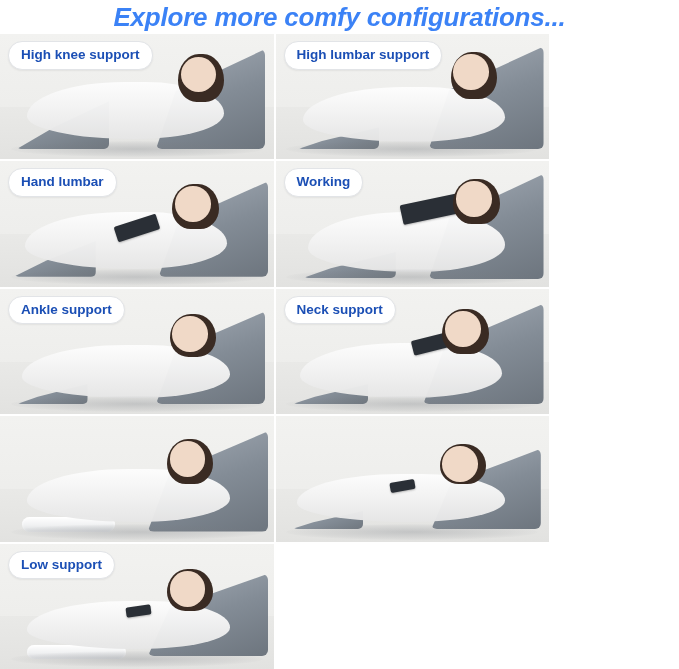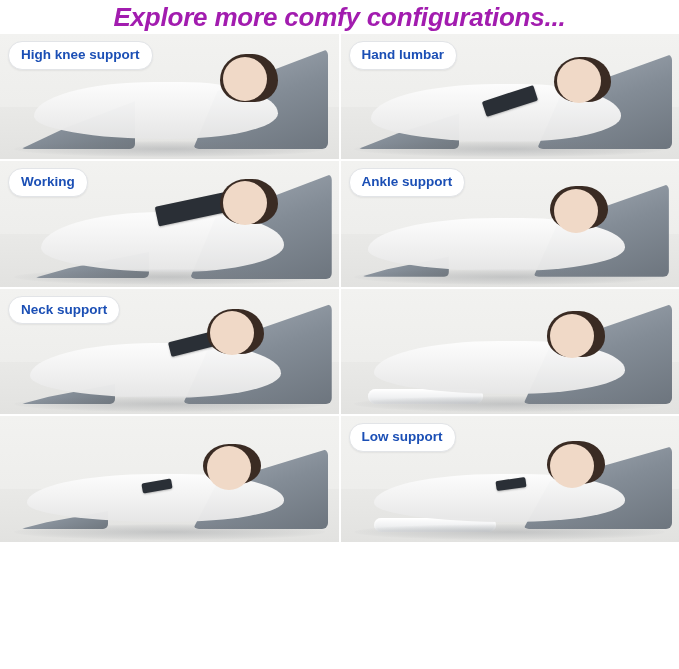--- a/index.html
+++ b/index.html
@@ -17,32 +17,32 @@
   }
   #headline {
     position: absolute;
     left: 0;
     top: 0;
     width: 679px;
     height: 34px;
     display: flex;
     align-items: center;
     justify-content: center;
-    color: #a21caf;
+    color: #3b82f6;
     font-size: 26px;
     font-weight: bold;
     font-style: italic;
     letter-spacing: -0.2px;
     white-space: nowrap;
   }
   #grid {
     position: absolute;
     left: 0;
     top: 34px;
-    width: 679px;
+    width: 549px;
     height: 635px;
     display: grid;
     grid-template-columns: 1fr 1fr;
     grid-template-rows: repeat(5, 1fr);
     gap: 2px 2px;
     background: #ffffff;
   }
   .cell {
     position: relative;
     overflow: hidden;
@@ -168,20 +168,32 @@
         <div class="pillow-back tall" style="right:3%;bottom:8%;width:40%;height:80%;"></div>
         <div class="leg-wedge" style="left:6%;bottom:8%;width:34%;height:46%;"></div>
         <div class="body" style="left:10%;bottom:16%;width:72%;height:46%;"></div>
         <div class="hair" style="right:18%;top:16%;width:17%;height:38%;"></div>
         <div class="head" style="right:21%;top:18%;"></div>
         <div class="shadow"></div>
       </div>
       <div class="label">High knee support</div>
     </div>
 
+    <div class="cell">
+      <div class="scene">
+        <div class="floor"></div>
+        <div class="pillow-back tall" style="right:2%;bottom:8%;width:42%;height:82%;"></div>
+        <div class="leg-wedge low" style="left:8%;bottom:8%;width:30%;height:22%;"></div>
+        <div class="body" style="left:10%;bottom:14%;width:74%;height:44%;"></div>
+        <div class="hair" style="right:19%;top:14%;width:17%;height:38%;"></div>
+        <div class="head" style="right:22%;top:16%;"></div>
+        <div class="shadow"></div>
+      </div>
+      <div class="label">High lumbar support</div>
+    </div>
 
     <div class="cell">
       <div class="scene">
         <div class="floor"></div>
         <div class="pillow-back" style="right:2%;bottom:8%;width:40%;height:76%;"></div>
         <div class="leg-wedge" style="left:5%;bottom:8%;width:30%;height:34%;"></div>
         <div class="body" style="left:9%;bottom:14%;width:74%;height:46%;"></div>
         <div class="device" style="left:42%;top:47%;width:16%;height:13%;transform:rotate(-18deg);"></div>
         <div class="hair" style="right:20%;top:18%;width:17%;height:36%;"></div>
         <div class="head" style="right:23%;top:20%;"></div>

